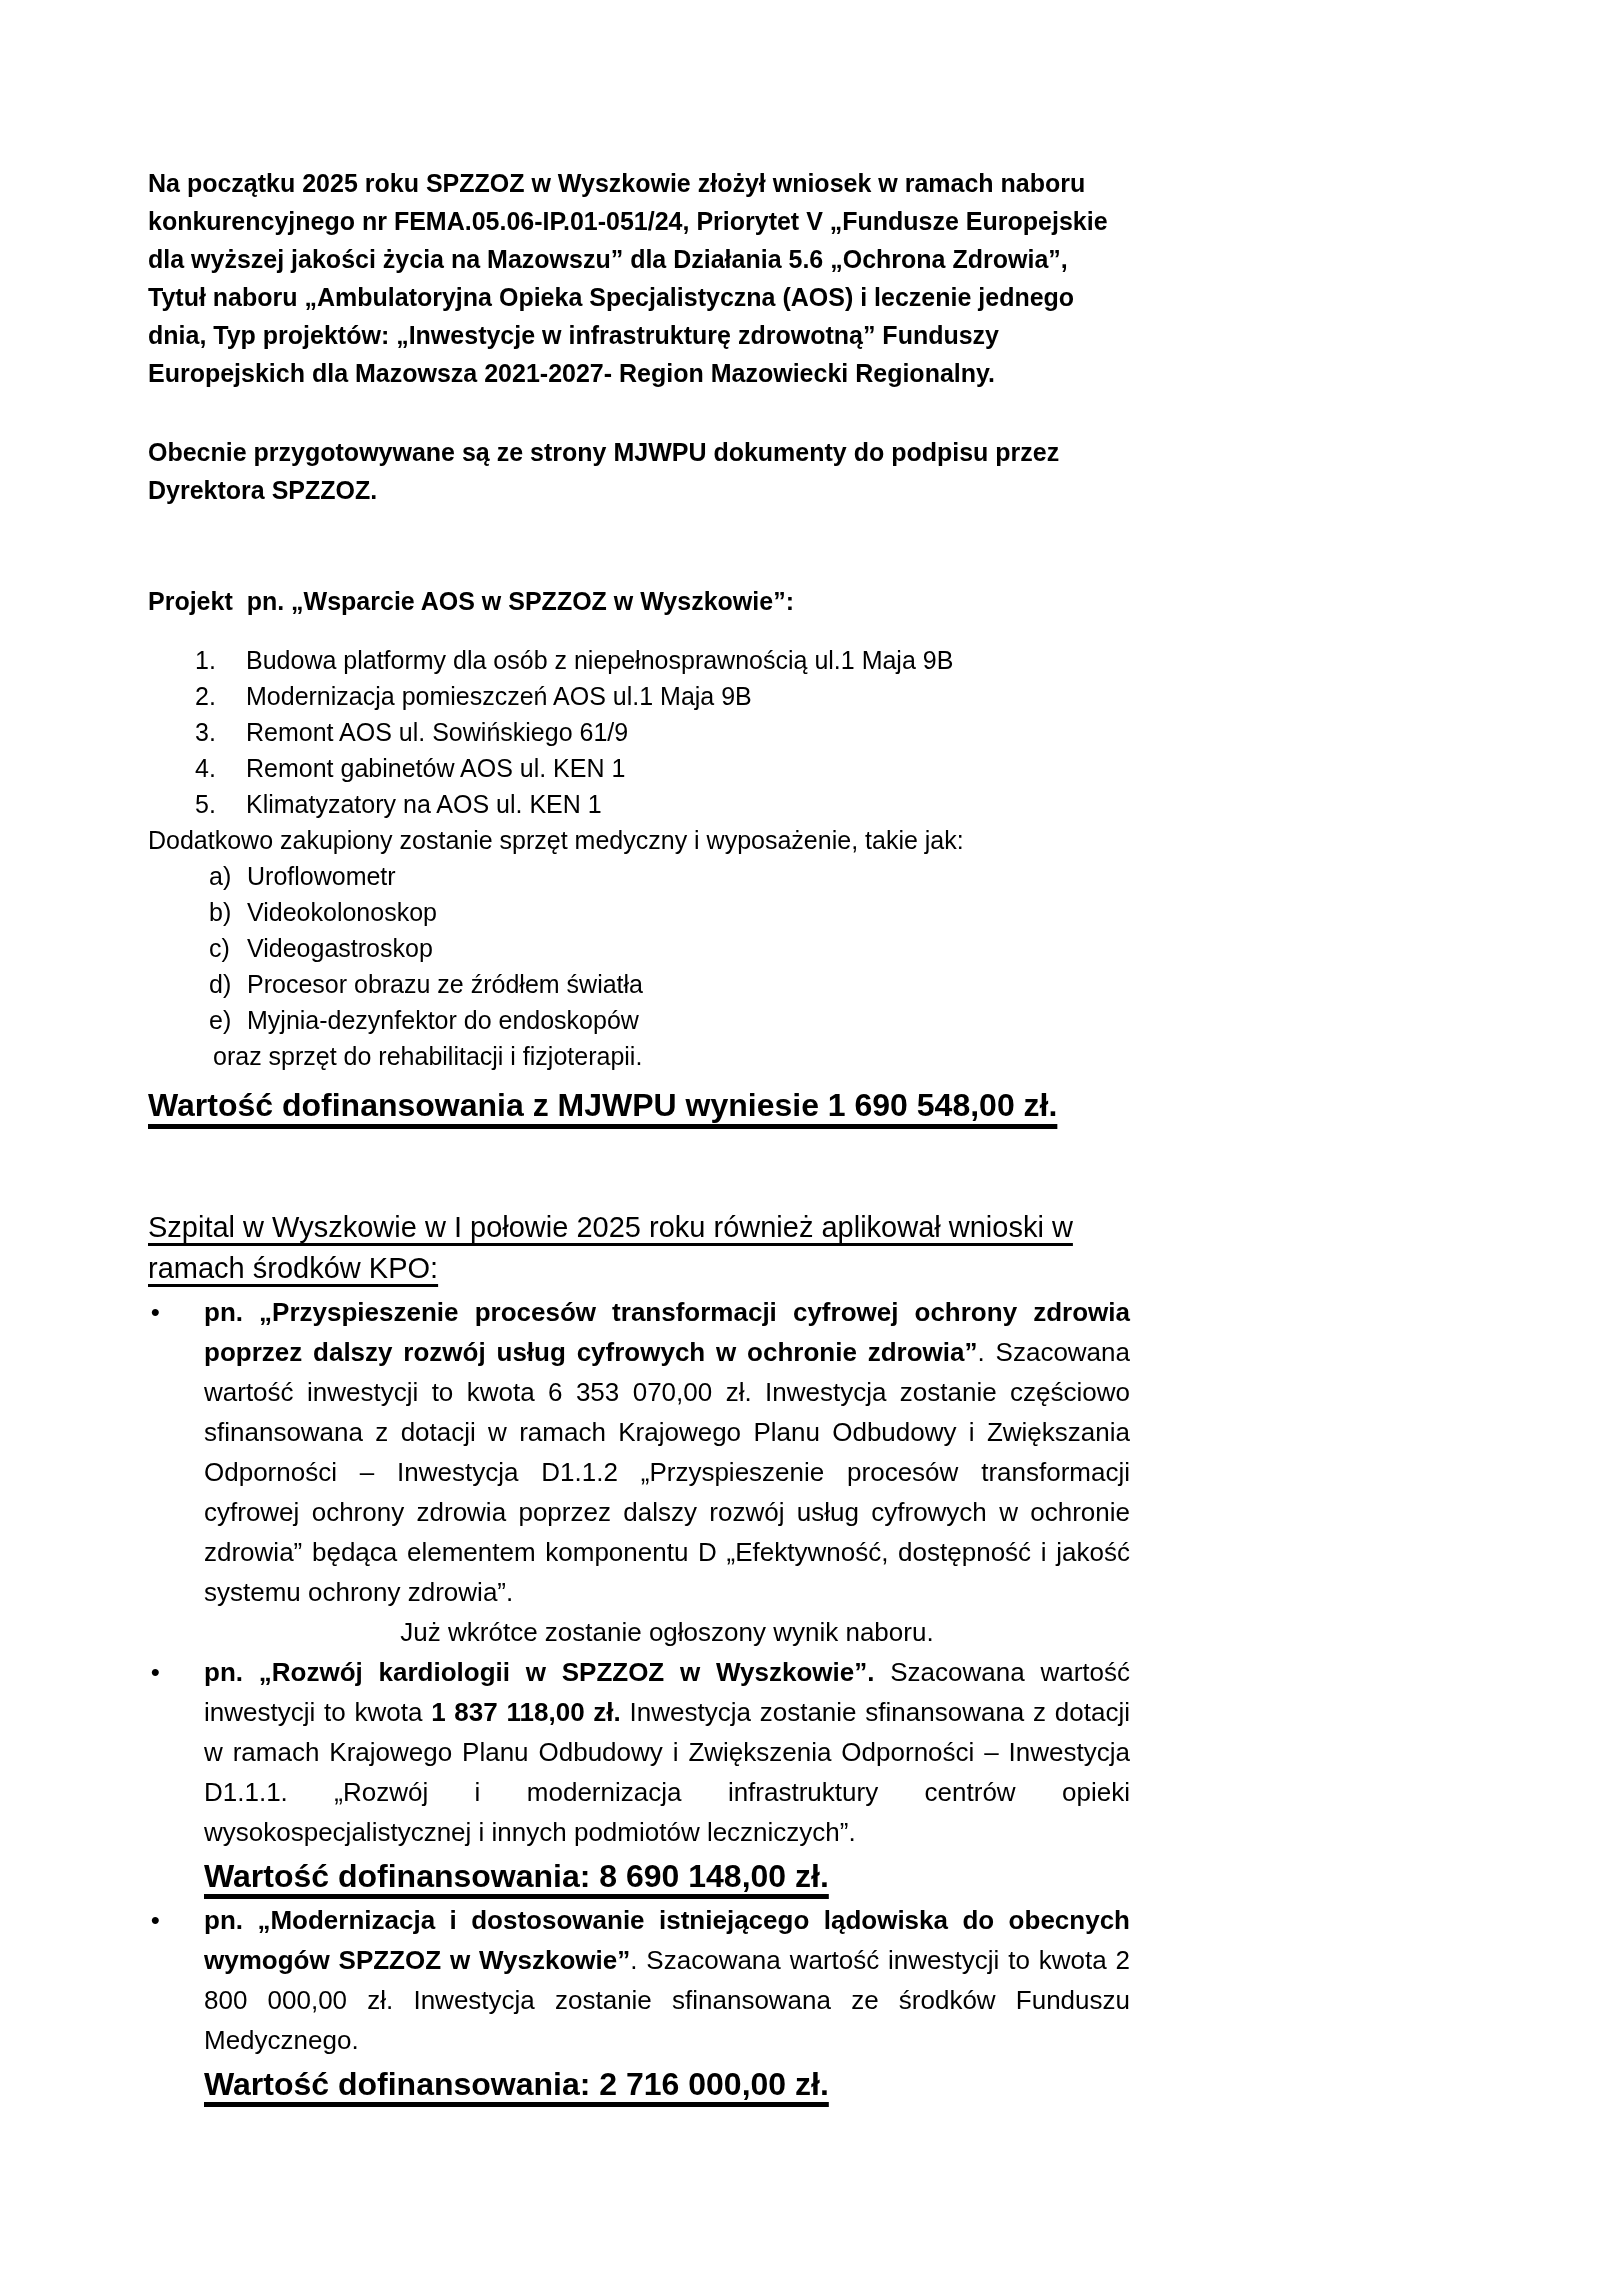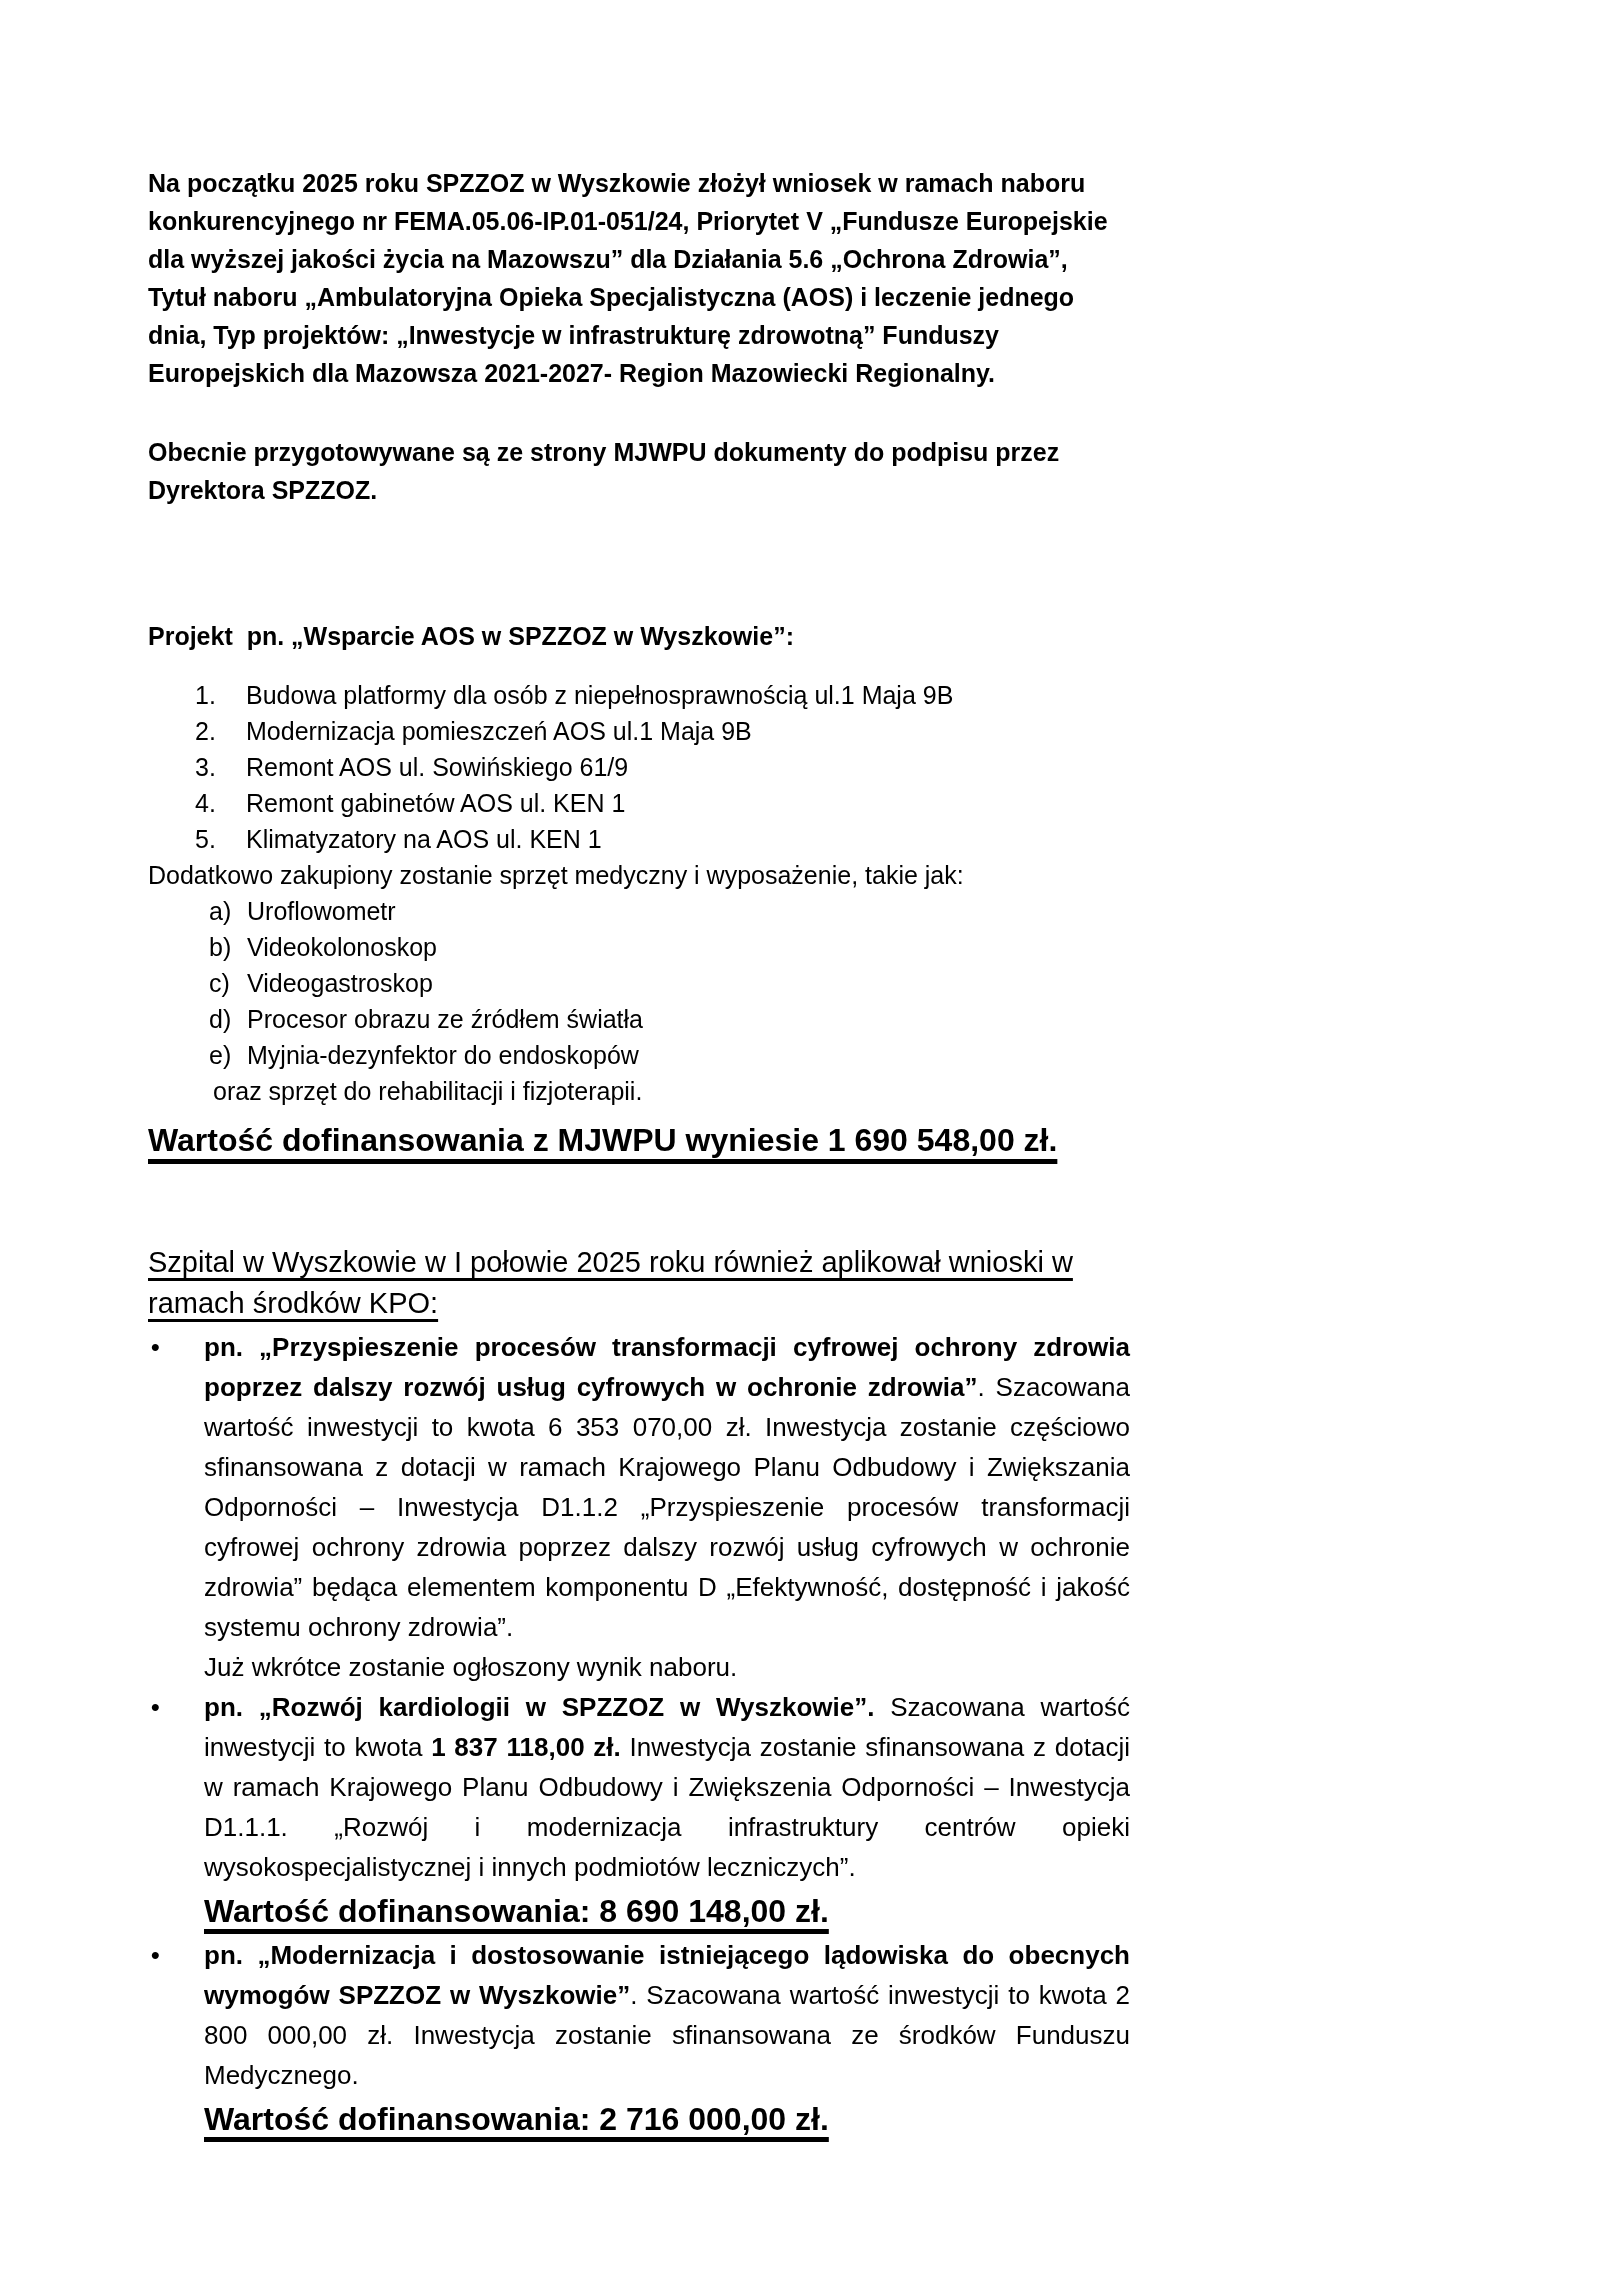--- a/index.html
+++ b/index.html
@@ -8,21 +8,21 @@
     position:relative;
     width:1281px; height:2293px;
     background:#ffffff; color:#000000;
     font-family:"Liberation Sans","DejaVu Sans",sans-serif;
     padding:164px 151px 0 148px;
     overflow:hidden;
   }
   .para { font-size:25px; line-height:38px; font-weight:bold; }
   .p-intro   { margin-bottom:41px; }
   .p-wniosek { margin-bottom:32px; }
-  .p-obecnie { margin-bottom:108px; }
+  .p-obecnie { margin-bottom:73px; }
   .h-projekt { margin-bottom:21.5px; white-space:pre-wrap; }
 
   ol,ul { list-style:none; }
   .num-list li, .alpha-list li { position:relative; font-size:25px; line-height:36px; font-weight:normal; }
   .num-list li  { padding-left:98px; }
   .num-list .marker  { position:absolute; left:47px; }
   .alpha-list li { padding-left:99px; }
   .alpha-list .marker { position:absolute; left:61px; }
 
   .p-dodatkowo { font-size:25px; line-height:36px; font-weight:normal; }
@@ -35,21 +35,21 @@
   }
   .p-kpo-intro {
     font-size:29px; line-height:41px; font-weight:normal;
     text-decoration:underline; text-decoration-thickness:2.7px; text-underline-offset:6.3px;
     margin-bottom:3.6px;
   }
 
   .kpo-list > li { position:relative; padding-left:56px; }
   .kpo-list .bullet { position:absolute; left:2.7px; top:0; font-size:26px; line-height:40px; }
   .kpo-text { font-size:26px; line-height:40px; text-align:justify; font-weight:normal; }
-  .kpo-note { font-size:26px; line-height:40px; font-weight:normal; }
+  .kpo-note { font-size:26px; line-height:40px; font-weight:normal;text-align:center; }
   .b { font-weight:bold;margin-top:39px; }
   .funding {
     font-size:32px; line-height:48px; font-weight:bold;
     text-decoration:underline; text-decoration-thickness:4.5px; text-underline-offset:7.2px;
   }
 </style>
 </head>
 <body>
 
 <div class="page">

